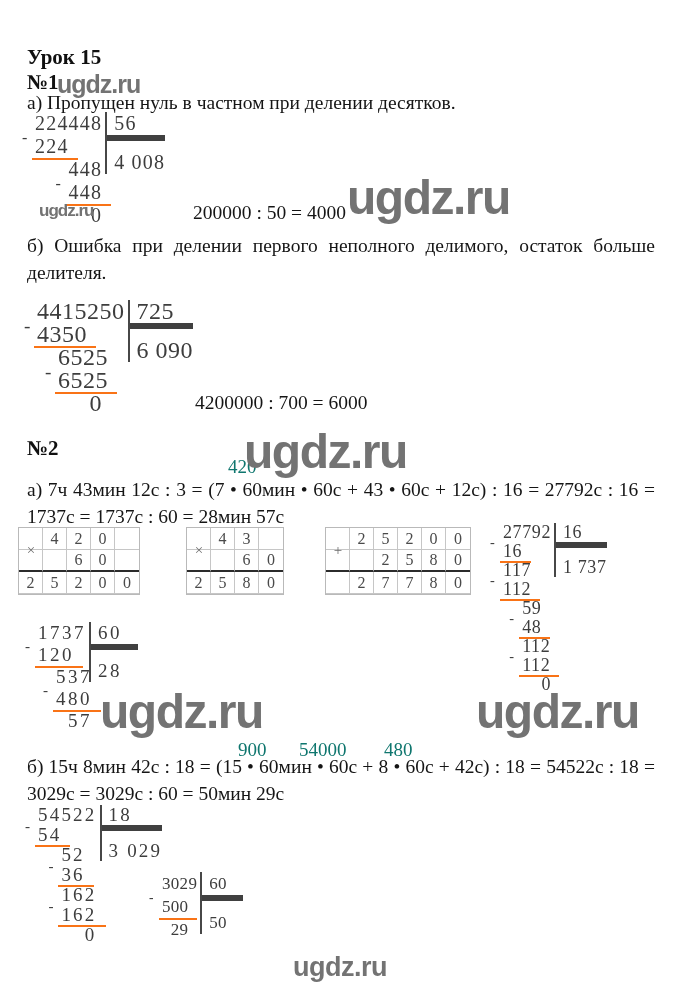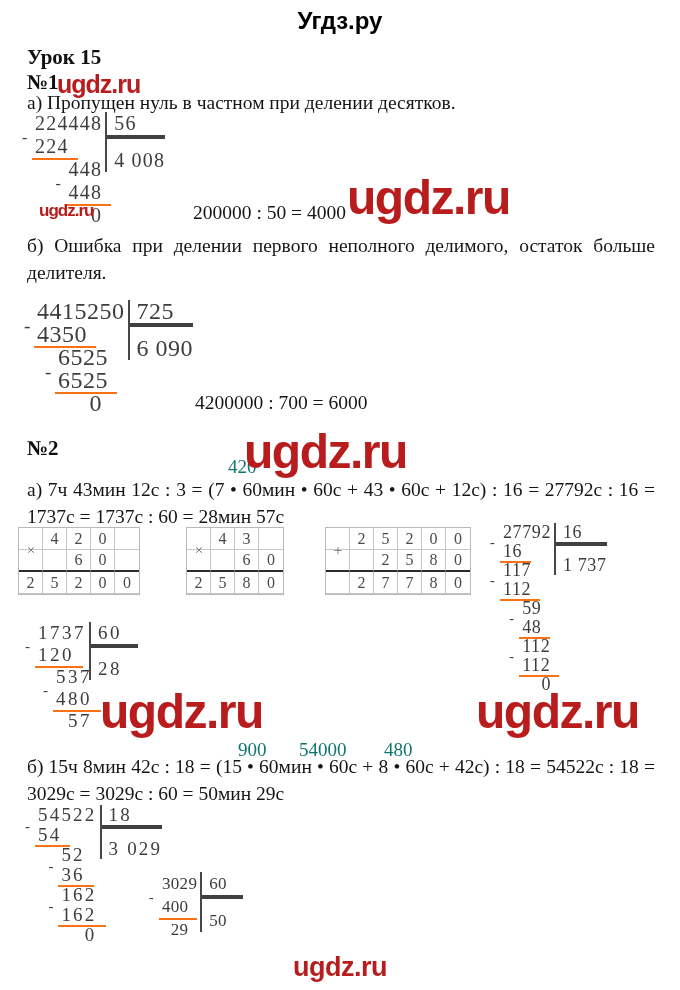--- a/index.html
+++ b/index.html
@@ -9,36 +9,36 @@
   
   .hdr { position:absolute; left:0; right:0; top:7px; text-align:center;
          font-family:"Liberation Sans", sans-serif; font-weight:700; font-size:24px; color:#000; }
   .t-bold { position:absolute; font-weight:700; font-size:21px; color:#101010; white-space:nowrap; }
   .t-body { position:absolute; font-size:19.5px; color:#151515; line-height:27px; }
   .t-body .just { text-align:justify; text-align-last:justify; }
   .note { position:absolute; font-size:19px; color:#0f766e; white-space:nowrap; }
 
   
   .wm { position:absolute; font-family:"Liberation Sans", sans-serif; font-weight:700;
-        color:#b91c1c; letter-spacing:-1px; line-height:1; white-space:nowrap; z-index:6; }
+        color:#737373; letter-spacing:-1px; line-height:1; white-space:nowrap; z-index:6; }
   .wm-big { font-size:48px; letter-spacing:-1.5px; }
   #wm-1 { left:57px; top:72px; font-size:25px; }
   #wm-small { left:39px; top:202px; font-size:17px; }
   #wm-2 { left:347px; top:174px; }
   #wm-3 { left:244px; top:428px; }
   #wm-4 { left:100px; top:688px; }
   #wm-5 { left:476px; top:688px; }
   #wm-footer { left:0; right:0; top:954px; text-align:center; font-size:27px; letter-spacing:-0.5px; }
 
   
   .longdiv { position:absolute; color:#3d3d3d; z-index:2; }
   .ld-head { display:flex; align-items:stretch; }
   .ld-num  { white-space:pre; line-height:var(--rh); }
   .ld-box  { border-left:2px solid #474747; margin-left:3px; }
-  .ld-divisor { border-bottom:4px solid #404040; padding:0 16px 0 7px; line-height:var(--rh); }
+  .ld-divisor { border-bottom:6px solid #404040; padding:0 16px 0 7px; line-height:var(--rh); }
   .ld-quot { padding:10px 0 0 7px; line-height:var(--rh); }
   .ld-row  { position:absolute; line-height:var(--rh); white-space:nowrap; }
   .ld-minus { position:absolute; left:-13px; top:-9px; font-size:0.8em; color:#3d3d3d; }
   .ld-ul { display:inline-block; border-bottom:2px solid #f97316; padding:0 9px 0 3px; margin-left:-3px; }
   #ld-1 { left:35px;  top:112px; font-size:20px; letter-spacing:1.2px; --rh:23px; }
   #ld-2 { left:37px;  top:300px; font-size:24px; letter-spacing:0.5px; --rh:23px; }
   #ld-3 { left:503px; top:523px; font-size:18px; letter-spacing:0.6px; --rh:19px; }
   #ld-4 { left:38px;  top:622px; font-size:19px; letter-spacing:2.5px; --rh:22px; }
   #ld-5 { left:38px;  top:805px; font-size:19px; letter-spacing:2.2px; --rh:20px; }
   #ld-6 { left:162px; top:872px; font-size:17px; letter-spacing:0.3px; --rh:23px; }
@@ -72,21 +72,20 @@
   #t2b-note-1 { left:238px; top:739px; }
   #t2b-note-2 { left:299px; top:739px;text-align:right; }
   #t2b-note-3 { left:384px; top:739px; }
   #t2b-text  { left:27px; top:753px; width:628px; }
 </style>
 </head>
 <body>
 
 <div class="page">
 
-  <div class="hdr">Угдз.ру</div>
 
   <div class="t-bold" id="lesson-title">Урок 15</div>
   <div class="t-bold" id="task1-label">№1</div>
   <div class="wm" id="wm-1">ugdz.ru</div>
 
   <div class="t-body" id="t1a-text">а) Пропущен нуль в частном при делении десятков.</div>
 
   <div class="longdiv" id="ld-1">
       <div class="ld-head">
         <div class="ld-num" style="display: inline-block;">224448</div>
@@ -264,18 +263,18 @@
       <div class="ld-row" style="top: 120px; left: 46.8px;"><div class="ld-num" style="display: inline-block;">0</div></div>
     </div>
   <div class="longdiv" id="ld-6">
       <div class="ld-head">
         <div class="ld-num" style="display: inline-block;">3029</div>
         <div class="ld-box">
           <div class="ld-divisor">60</div>
           <div class="ld-quot">50</div>
         </div>
       </div>
-      <div class="ld-row" style="top: 23px; left: 0px;"><div class="ld-minus">-</div><div class="ld-num ld-ul" style="display: inline-block;">400</div></div>
+      <div class="ld-row" style="top: 23px; left: 0px;"><div class="ld-minus">-</div><div class="ld-num ld-ul" style="display: inline-block;">500</div></div>
       <div class="ld-row" style="top: 46px; left: 8.8px;"><div class="ld-num" style="display: inline-block;">29</div></div>
     </div>
 
   <div class="wm" id="wm-footer">ugdz.ru</div>
 </div>
 
 </body></html>

